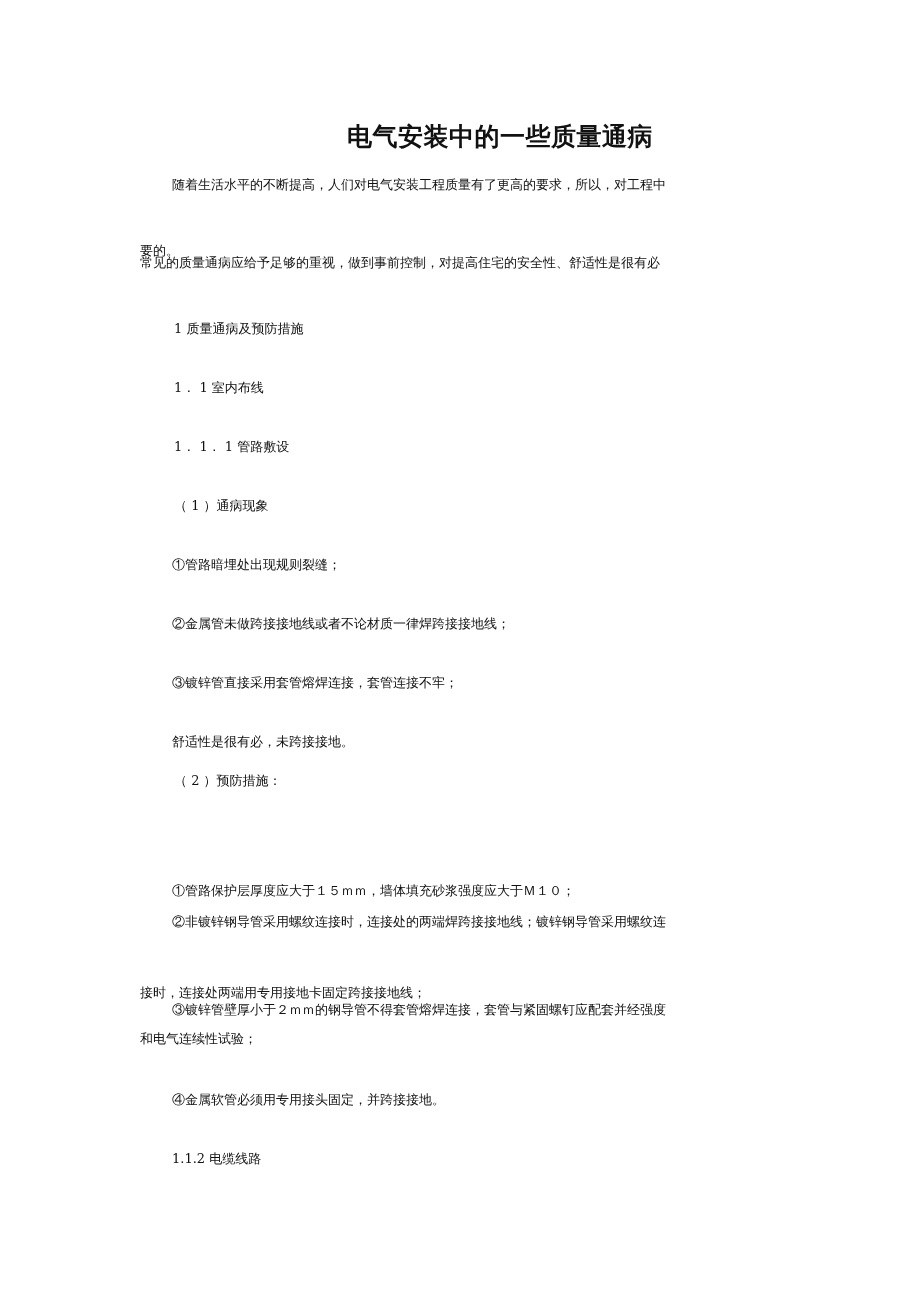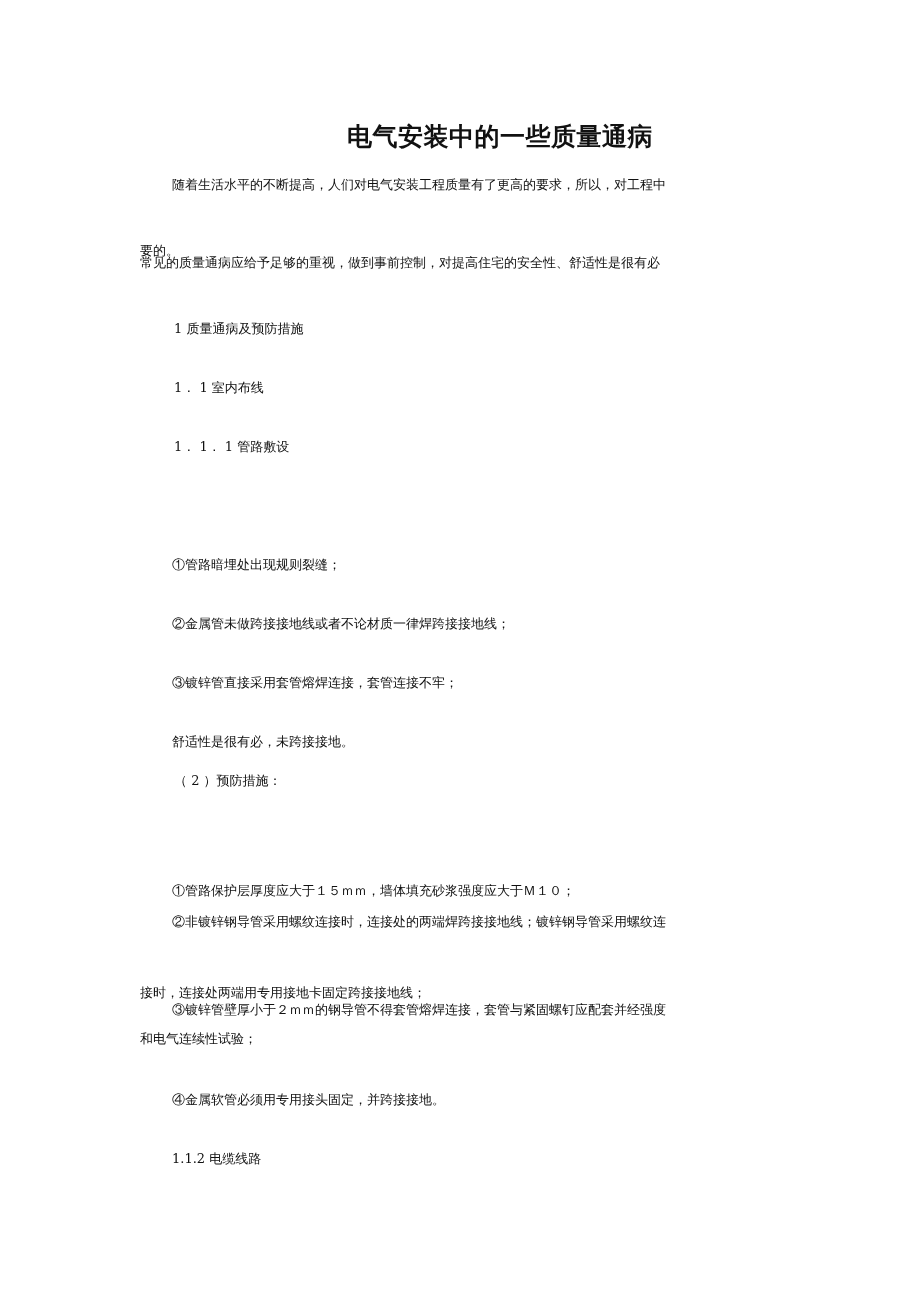--- a/index.html
+++ b/index.html
@@ -19,20 +19,21 @@
 <div class="page">
   <div class="title">电气安装中的一些质量通病</div>
 
   <div class="line" style="left:172px; top:168px;">随着生活水平的不断提高，人们对电气安装工程质量有了更高的要求，所以，对工程中</div>
   <div class="line" style="top:206px;margin-top:40px;">常见的质量通病应给予足够的重视，做到事前控制，对提高住宅的安全性、舒适性是很有必</div>
   <div class="line" style="top:234px;">要的。</div>
 
   <div class="line ind2" style="top:312px;">1  质量通病及预防措施</div>
   <div class="line ind2" style="top:371px;">1． 1  室内布线</div>
   <div class="line ind2" style="top:430px;">1． 1． 1  管路敷设</div>
+  <div class="line ind2" style="top:489px;">（ 1 ）通病现象</div>
 
   <div class="line ind1" style="top:607px;">②金属管未做跨接接地线或者不论材质一律焊跨接接地线；</div>
   <div class="line ind1" style="top:548px;">①管路暗埋处出现规则裂缝；</div>
   <div class="line ind1" style="top:666px;">③镀锌管直接采用套管熔焊连接，套管连接不牢；</div>
   <div class="line ind1" style="top:725px;">舒适性是很有必，未跨接接地。</div>
 
   <div class="line ind2" style="top:764px;">（ 2 ）预防措施：</div>
 
   <div class="line ind1" style="top:846px;margin-top:28px;">①管路保护层厚度应大于１５ｍｍ，墙体填充砂浆强度应大于Ｍ１０；</div>
 

